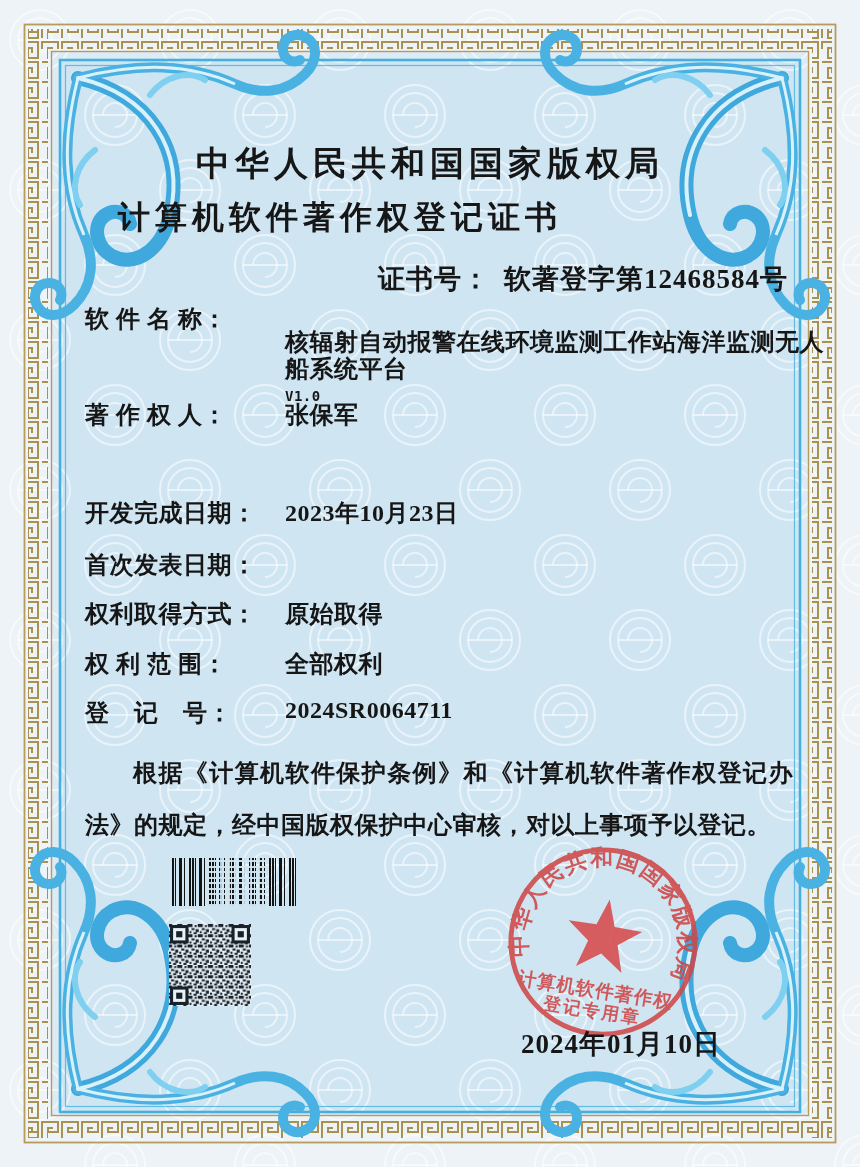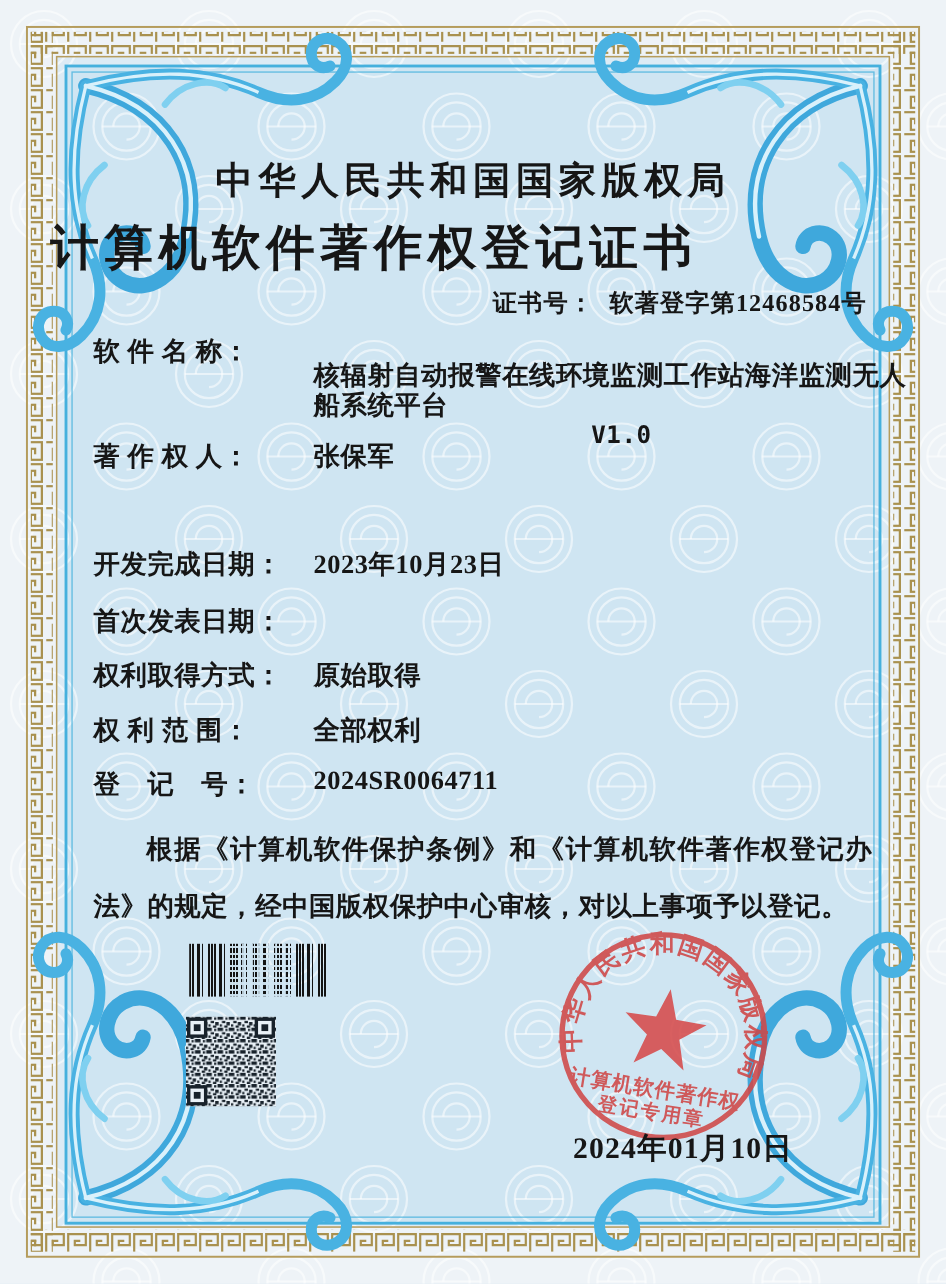--- a/index.html
+++ b/index.html
@@ -12,33 +12,33 @@
   .cert{position:absolute;inset:0;}
   .art{position:absolute;left:0;top:0;z-index:0;}
   .content{position:absolute;inset:0;z-index:2;border-radius:11px;}
 
   .title1{
     position:absolute;top:141px;left:0;width:860px;text-align:center;
     font-size:34px;font-weight:700;letter-spacing:5px;
   }
   .title2{
     position:absolute;top:196px;left:0;width:680px;text-align:center;
-    font-size:44px;font-weight:700;letter-spacing:5px;
+    font-size:32px;font-weight:700;letter-spacing:5px;
   }
   .cert-no{
     position:absolute;top:261px;right:72px;
-    font-size:22px;font-weight:700;letter-spacing:1px;
+    font-size:27px;font-weight:700;letter-spacing:1px;
   }
   .cert-no .gap{display:inline-block;width:14px;}
 
   .row{position:absolute;left:85px;display:flex;font-size:24px;font-weight:700;gap:19px;}
   .row .lab{width:181px;flex:none;letter-spacing:.5px;}
   .row .val{letter-spacing:.5px;}
   .row .val.multiline{width:560px;line-height:27px;margin-top:26px;}
-  .row .val.multiline .version{font-family:"DejaVu Sans Mono","Liberation Mono",monospace;font-size:22px;text-align:center;}
+  .row .val.multiline .version{font-family:"DejaVu Sans Mono","Liberation Mono",monospace;font-size:14px;}
 
   .statement{
     position:absolute;left:85px;top:747px;width:708px;
     font-size:24px;font-weight:700;line-height:52px;
     text-indent:2em;letter-spacing:.5px;text-align:justify;
   }
 
   .barcode{
     position:absolute;left:172px;top:858px;width:127px;height:48px;
     background:

